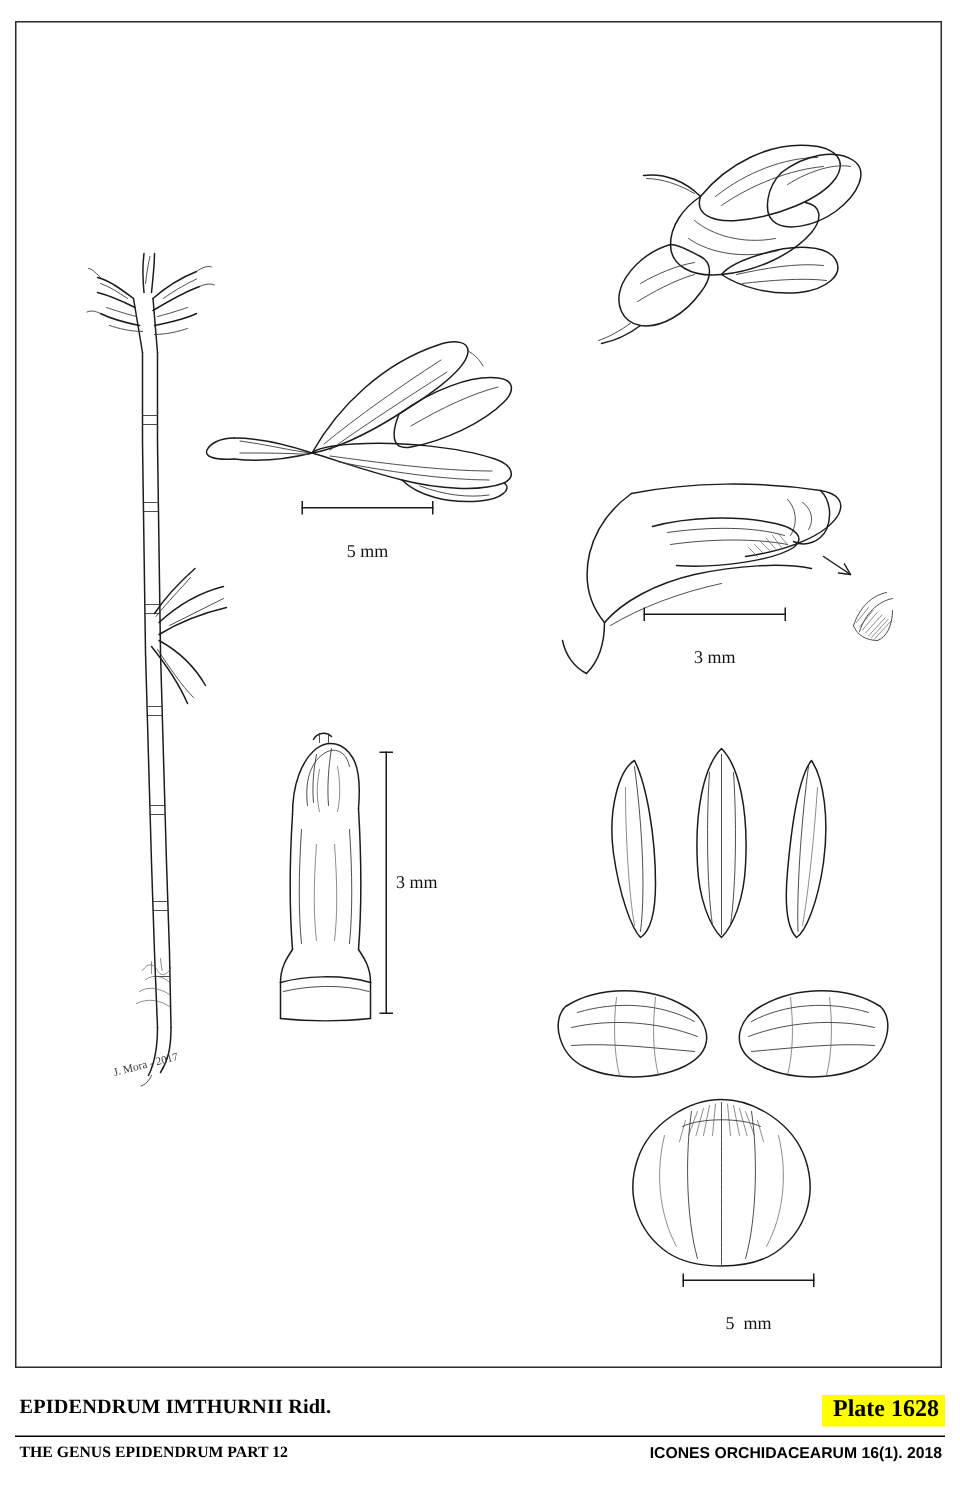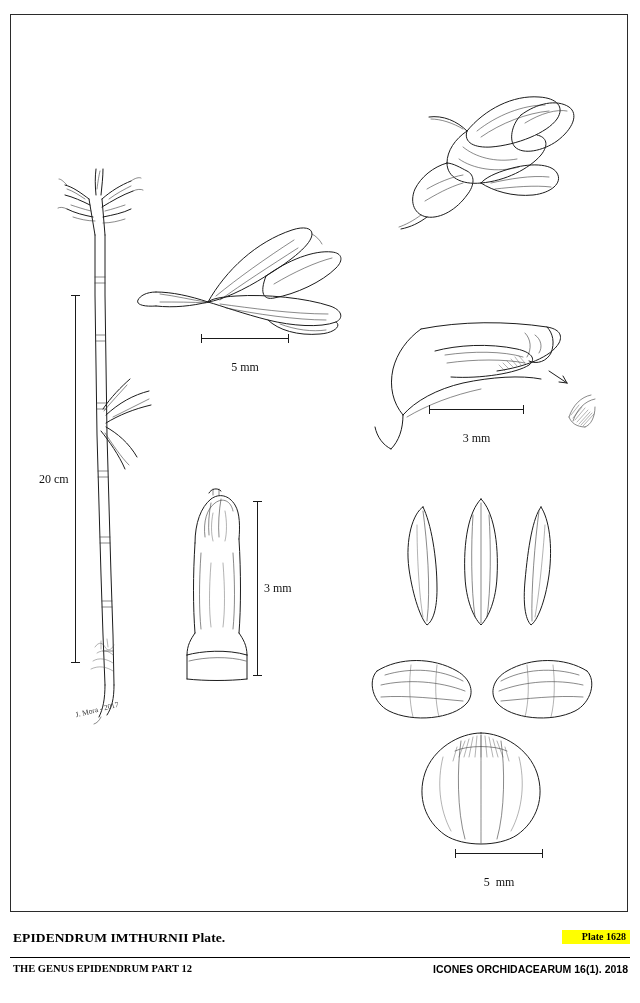--- a/index.html
+++ b/index.html
@@ -114,22 +114,22 @@
     letter-spacing: 0.1px;
   }
   #plate-number {
     position: absolute;
     right: 0px;
     top: 10px;
     background: #ffff00;
     color: #000;
     font-family: "Liberation Serif", serif;
     font-weight: bold;
-    font-size: 10px;
-    padding: 1px 4px 2px 20px;
+    font-size: 16px;
+    padding: 1px 4px 2px 7px;
     line-height: 1.1;
   }
   #footer-rule {
     position: absolute;
     left: 0px;
     top: 37px;
     width: 620px;
     height: 1px;
     background: #000;
   }
@@ -222,24 +222,20 @@
         <path class="ink-fine" d="M0 0 C4 -6, 8 -4, 10 0 C12 4, 16 4, 19 -2"></path>
         <path class="ink-fine" d="M2 6 C8 2, 14 4, 18 8"></path>
         <path class="ink-fine" d="M-2 14 C4 10, 12 12, 18 16"></path>
         <path class="ink-fine" d="M-4 22 C4 18, 12 20, 18 24"></path>
         <path class="ink-fine" d="M6 -6 L6 2"></path>
         <path class="ink-fine" d="M12 -8 L13 0"></path>
       </g>
     </svg>
 
     
-    <div class="vscale" style="left:6px; top:130px; height:368px;">
-      <span class="lbl">20 cm</span>
-      <div class="vbar" style="margin-left:6px;"></div>
-    </div>
   </div>
 
   <div class="fig" style="left:105px; top:195px; width:240px; height:140px;">
     <svg width="240" height="140" viewBox="0 0 240 140">
 
       <path class="ink" d="M92 92 C110 60, 140 32, 176 20 C188 16, 196 18, 196 24 C196 34, 176 50, 150 66 C128 80, 106 90, 92 92 Z"></path>
       <path class="ink-thin" d="M100 86 C122 68, 150 48, 178 30"></path>
       <path class="ink-thin" d="M104 90 C126 74, 154 56, 182 38"></path>
 
       <path class="ink" d="M150 66 C172 50, 198 40, 216 42 C226 43, 228 50, 220 58 C206 72, 180 84, 158 88 C148 90, 143 84, 150 66 Z"></path>
@@ -441,18 +437,18 @@
       <div class="bar"></div>
       <span class="lbl">5  mm</span>
     </div>
   </div>
 
   <div style="position:absolute; left:64px; top:690px; transform:rotate(-14deg); font-family:'Liberation Serif',serif; font-size:7.5px; color:#3a3a3a;">J. Mora - 2017</div>
 
 </div>
 
 <div id="caption-block">
-  <div id="species-name">EPIDENDRUM IMTHURNII Plate.</div>
+  <div id="species-name">EPIDENDRUM IMTHURNII Ridl.</div>
   <div id="plate-number">Plate 1628</div>
   <div id="footer-rule"></div>
   <div id="footer-left">THE GENUS EPIDENDRUM PART 12</div>
   <div id="footer-right">ICONES ORCHIDACEARUM 16(1). 2018</div>
 </div>
 
 </body></html>

